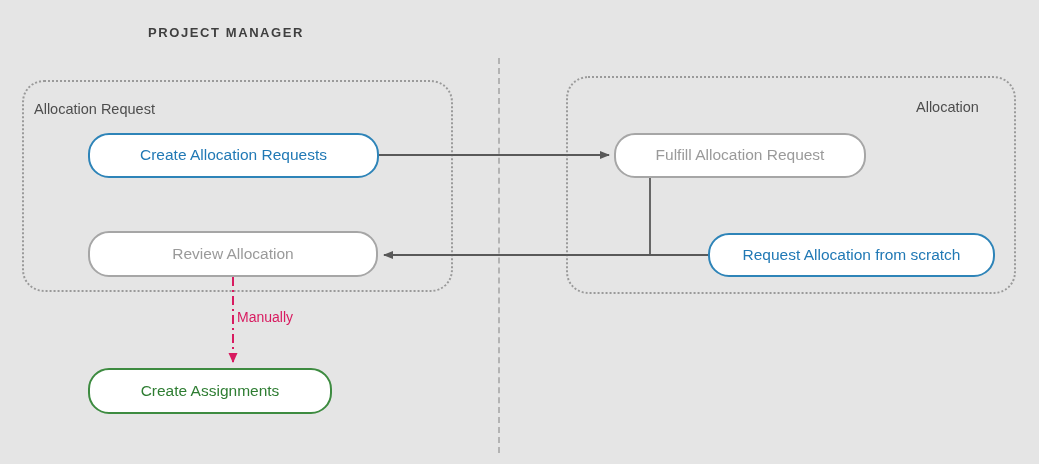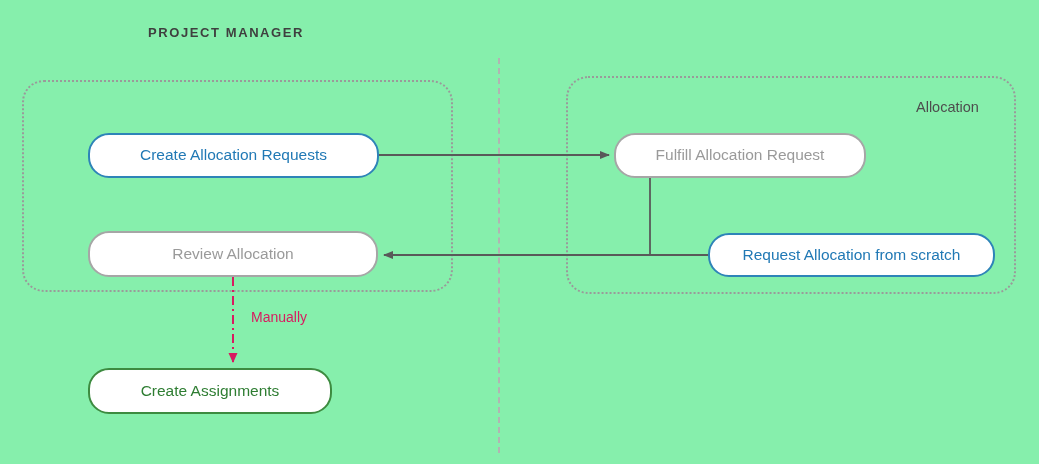--- a/index.html
+++ b/index.html
@@ -8,21 +8,21 @@
     background: #ffffff;
   }
   body {
     font-family: "Liberation Sans", sans-serif;
     -webkit-font-smoothing: antialiased;
   }
   #canvas {
     position: relative;
     width: 1039px;
     height: 464px;
-    background: #86efac;
+    background: #e5e5e5;
     overflow: hidden;
   }
   .swimlane-title {
     position: absolute;
     font-size: 13px;
     font-weight: bold;
     letter-spacing: 1.6px;
     color: #3f3f3f;
     white-space: nowrap;
     text-align: center;
@@ -88,33 +88,34 @@
     width: 1039px;
     height: 464px;
     pointer-events: none;
   }
   .edge-label {
     position: absolute;
     font-size: 14px;
     color: #d81b60;
     white-space: nowrap;
   }
-  #label-manually { left: 251px; top: 309px; }
+  #label-manually { left: 237px; top: 309px; }
 </style>
 </head>
 <body>
 
 <div id="canvas">
 
   <div class="swimlane-title" id="lane-title-project">PROJECT MANAGER</div>
 
 
   <div class="lane-divider"></div>
 
   <div class="group-box" id="group-allocation-request"></div>
+  <div class="group-label" id="label-allocation-request">Allocation Request</div>
 
   <div class="group-box" id="group-allocation"></div>
   <div class="group-label" id="label-allocation">Allocation</div>
 
   <svg id="edges" viewBox="0 0 1039 464" xmlns="http://www.w3.org/2000/svg">
     <defs>
       <marker id="arrow-gray" markerWidth="10" markerHeight="10" refX="9" refY="4" orient="auto" markerUnits="userSpaceOnUse">
         <path d="M0,0 L10,4 L0,8 z" fill="#595959"></path>
       </marker>
       <marker id="arrow-gray-left" markerWidth="10" markerHeight="10" refX="9" refY="4" orient="auto" markerUnits="userSpaceOnUse">

